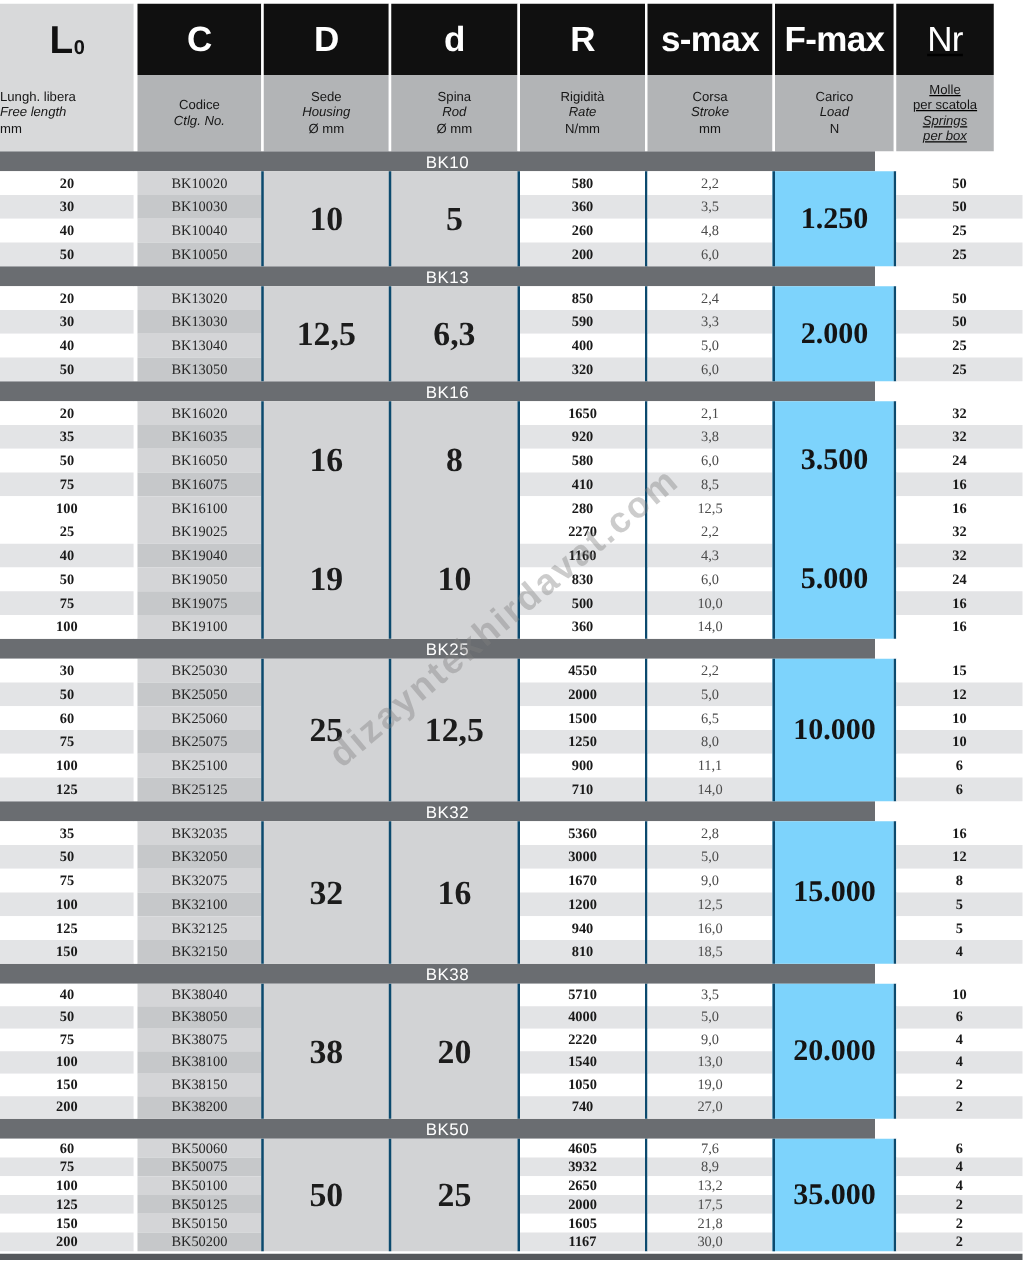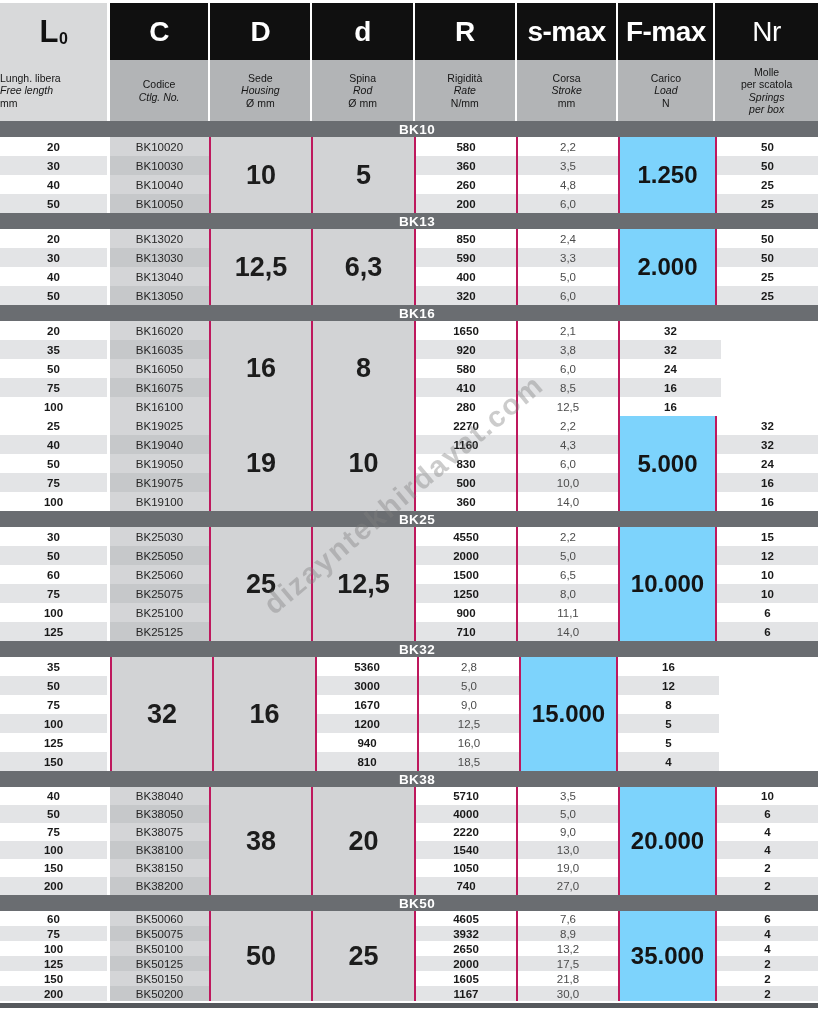--- a/index.html
+++ b/index.html
@@ -19,34 +19,34 @@
   .th-black{height:57px;background:var(--hdr-bg,#101010);display:flex;align-items:center;justify-content:center;}
   .hsym{color:var(--hdr-tx,#fff);font-size:28px;font-weight:700;letter-spacing:-0.5px;}
   .hsym.light{font-weight:400;}
   .th-gray{height:61px;background:var(--sub-bg,#b2b4b6);display:flex;flex-direction:column;
            align-items:center;justify-content:center;}
   .th-l0 .desc{height:61px;display:flex;flex-direction:column;align-items:flex-start;justify-content:center;}
   .dline{font-size:10.5px;line-height:12.5px;color:#161616;text-align:center;}
   .dline.it{font-style:italic;}
 
   
-  .sec-bar{width:818px;height:16px;background:var(--bar-bg,#6a6d71);color:var(--bar-tx,#fff);
+  .sec-bar{width:700px;height:16px;background:var(--bar-bg,#6a6d71);color:var(--bar-tx,#fff);
            display:flex;align-items:center;justify-content:center;
-           font-size:13.5px;font-weight:700;letter-spacing:0.4px;padding-left:16px;}
-  .sec-body{display:flex;width:818px;}
+           font-size:13.5px;font-weight:400;letter-spacing:0.4px;padding-left:16px;}
+  .sec-body{display:flex;width:818px;font-family:Liberation Serif, serif;}
   .stack{display:flex;flex-direction:column;}
   .rc{height:var(--rh,19px);display:flex;align-items:center;justify-content:center;
       font-size:11.5px;color:#191919;background:#fff;}
   .col-l0{width:107px;}
   .col-gap{width:3px;background:#fff;}
   .col-c{width:99px;}
   .col-r{width:102px;}
   .col-s{width:102px;}
   .col-nr{width:103px;}
-  .bl{border-left:2px solid #be185d;}
+  .bl{border-left:2px solid #0c4a6e;}
   .col-l0 .rc,.col-r .rc,.col-nr .rc{font-weight:700;}
   .col-l0 .rc:nth-child(even),.col-r .rc:nth-child(even),
   .col-s .rc:nth-child(even),.col-nr .rc:nth-child(even){background:var(--alt-bg,#e3e4e6);}
   .col-c .rc{background:var(--code-bg,#d4d5d7);font-weight:400;color:#262626;}
   .col-c .rc:nth-child(even){background:var(--code-alt-bg,#c6c8ca);}
   .col-s .rc{font-weight:400;color:#4c4c4c;}
   .cell-big{display:flex;align-items:center;justify-content:center;
             background:var(--merged-bg,#d2d3d5);font-size:27px;font-weight:700;color:#1c1c1c;}
   .cell-D{width:102px;}
   .cell-dd{width:103px;}
@@ -130,21 +130,21 @@
       <div class="th bl" style="width: 97px;">
         <div class="th-black">
           <span class="hsym">F-max</span>
         </div>
         <div class="th-gray">
           <div class="dline">Carico</div>
           <div class="dline it">Load</div>
           <div class="dline">N</div>
         </div>
       </div>
-      <div class="th bl" style="width: 105px;">
+      <div class="th bl" style="width: 80px; text-decoration: underline;">
         <div class="th-black">
           <span class="hsym light">Nr</span>
         </div>
         <div class="th-gray">
           <div class="dline">Molle</div>
           <div class="dline">per scatola</div>
           <div class="dline it">Springs</div>
           <div class="dline it">per box</div>
         </div>
       </div>
@@ -250,20 +250,21 @@
           <div class="rc">410</div>
           <div class="rc">280</div>
         </div>
         <div class="stack col-s bl">
           <div class="rc">2,1</div>
           <div class="rc">3,8</div>
           <div class="rc">6,0</div>
           <div class="rc">8,5</div>
           <div class="rc">12,5</div>
         </div>
+        <div class="cell-f bl">3.500</div>
         <div class="stack col-nr bl">
           <div class="rc">32</div>
           <div class="rc">32</div>
           <div class="rc">24</div>
           <div class="rc">16</div>
           <div class="rc">16</div>
         </div>
       </div>
       <div class="sec-body" style="--rh: 19px;">
         <div class="stack col-l0">
@@ -357,20 +358,28 @@
       <div class="sec-body" style="--rh: 19px;">
         <div class="stack col-l0">
           <div class="rc">35</div>
           <div class="rc">50</div>
           <div class="rc">75</div>
           <div class="rc">100</div>
           <div class="rc">125</div>
           <div class="rc">150</div>
         </div>
         <div class="col-gap"></div>
+        <div class="stack col-c">
+          <div class="rc">BK32035</div>
+          <div class="rc">BK32050</div>
+          <div class="rc">BK32075</div>
+          <div class="rc">BK32100</div>
+          <div class="rc">BK32125</div>
+          <div class="rc">BK32150</div>
+        </div>
         <div class="cell-big cell-D bl">32</div>
         <div class="cell-big cell-dd bl">16</div>
         <div class="stack col-r bl">
           <div class="rc">5360</div>
           <div class="rc">3000</div>
           <div class="rc">1670</div>
           <div class="rc">1200</div>
           <div class="rc">940</div>
           <div class="rc">810</div>
         </div>

